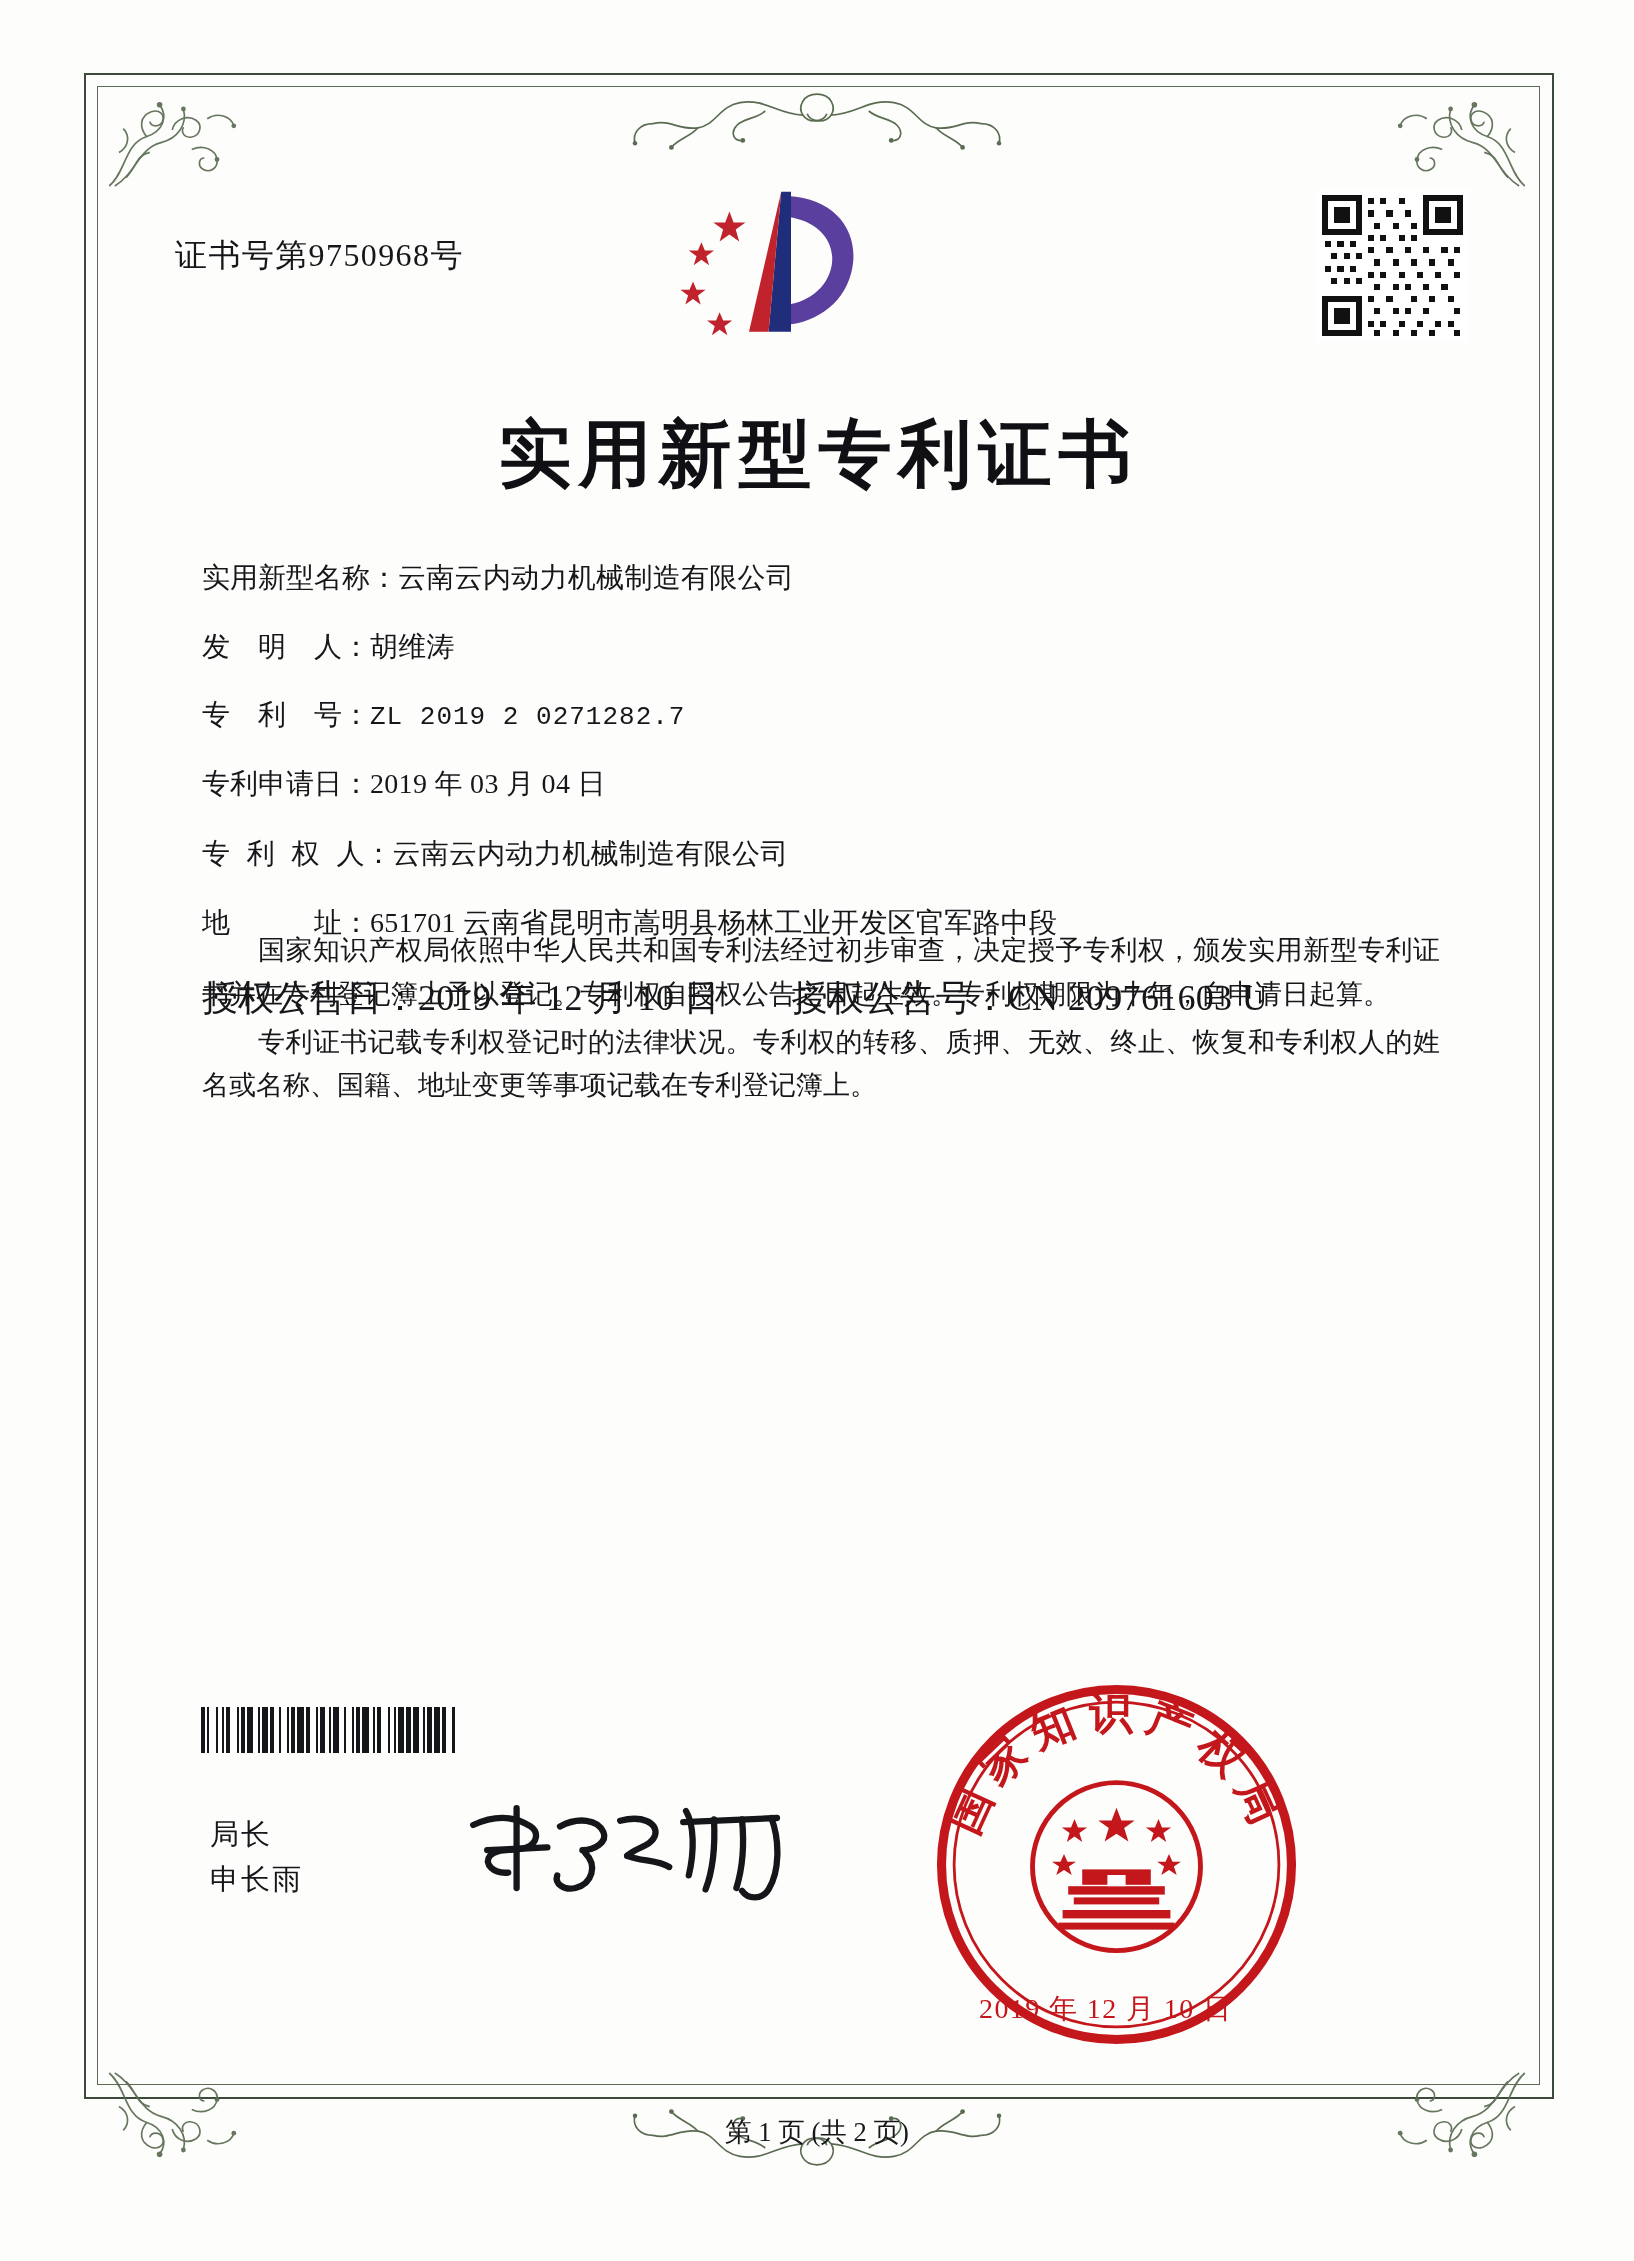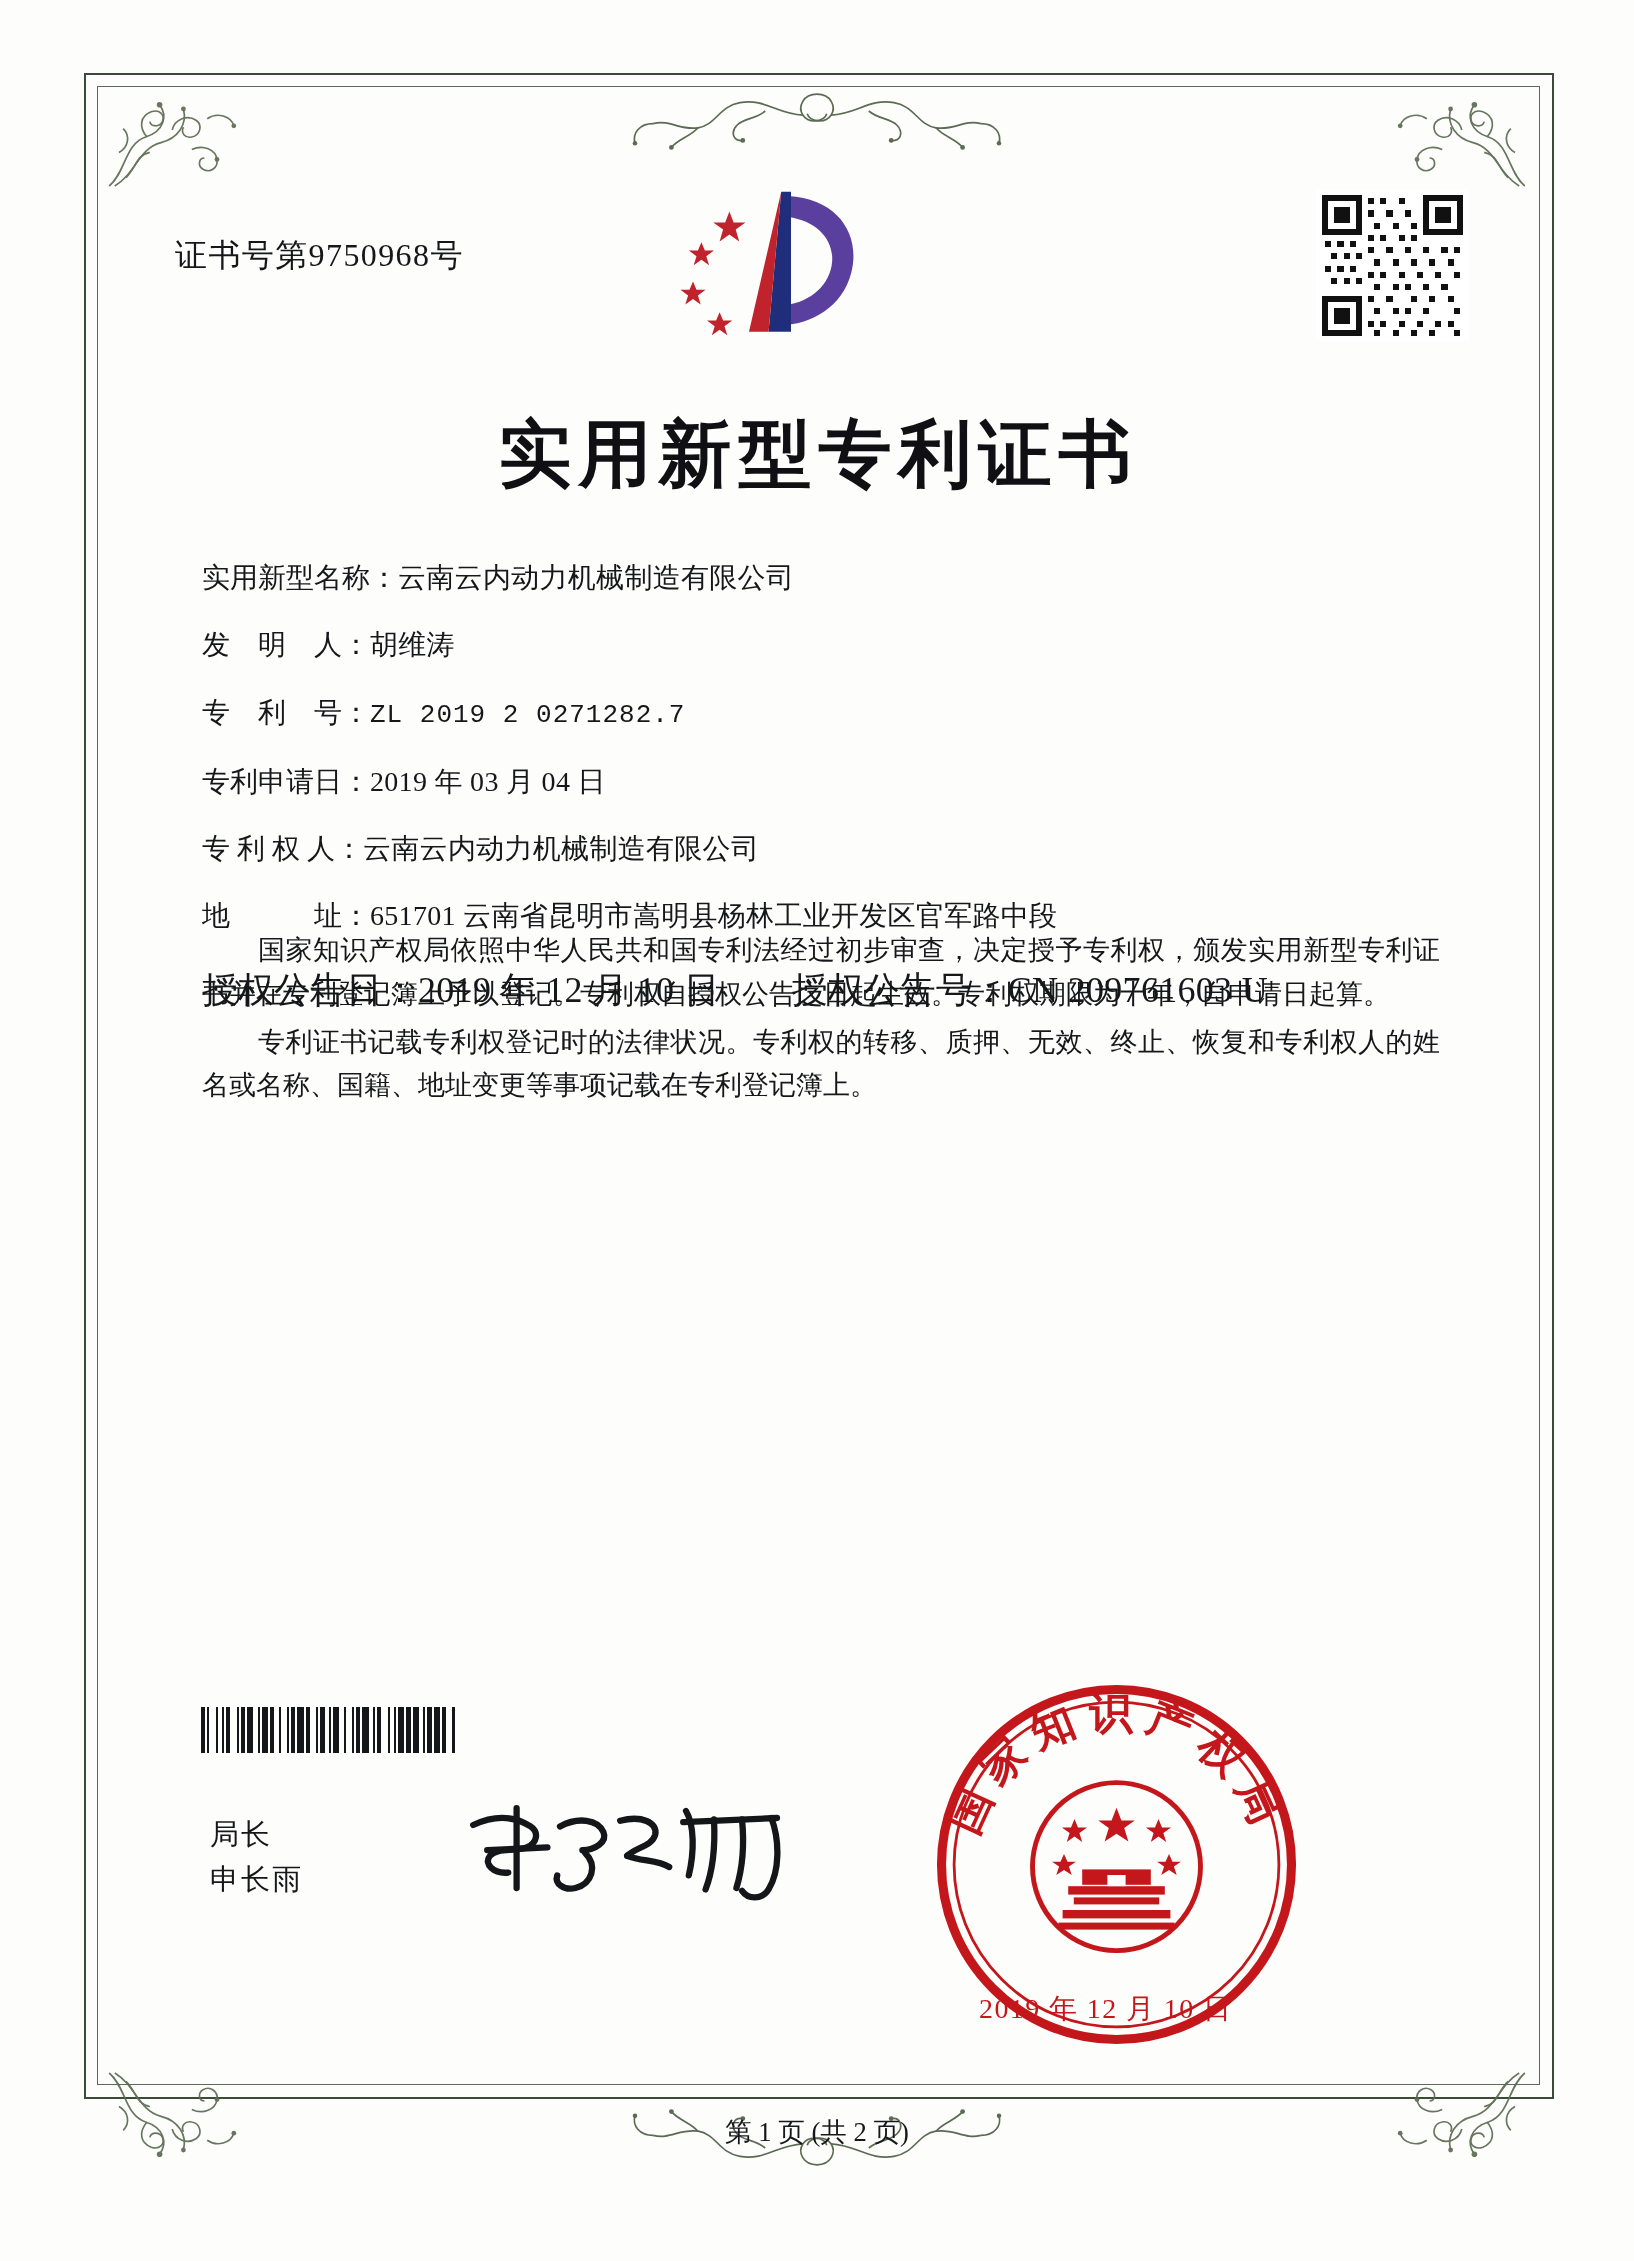--- a/index.html
+++ b/index.html
@@ -134,21 +134,21 @@
   .field-row {
     display: flex;
     align-items: baseline;
     margin-bottom: 31px;
     font-size: 28px;
     line-height: 1.3;
     color: #16171a;
   }
   .f-label {
     white-space: pre;
-    font-family: Liberation Serif, serif;
+    font-family: Liberation Mono, monospace;
   }
   .f-value {
     font-family: "Liberation Serif", "DejaVu Serif", serif;
     letter-spacing: 0.3px;
   }
   .mono-val {
     font-family: "Liberation Mono", "DejaVu Sans Mono", monospace;
     font-size: 26px;
     letter-spacing: 1px;
   }

